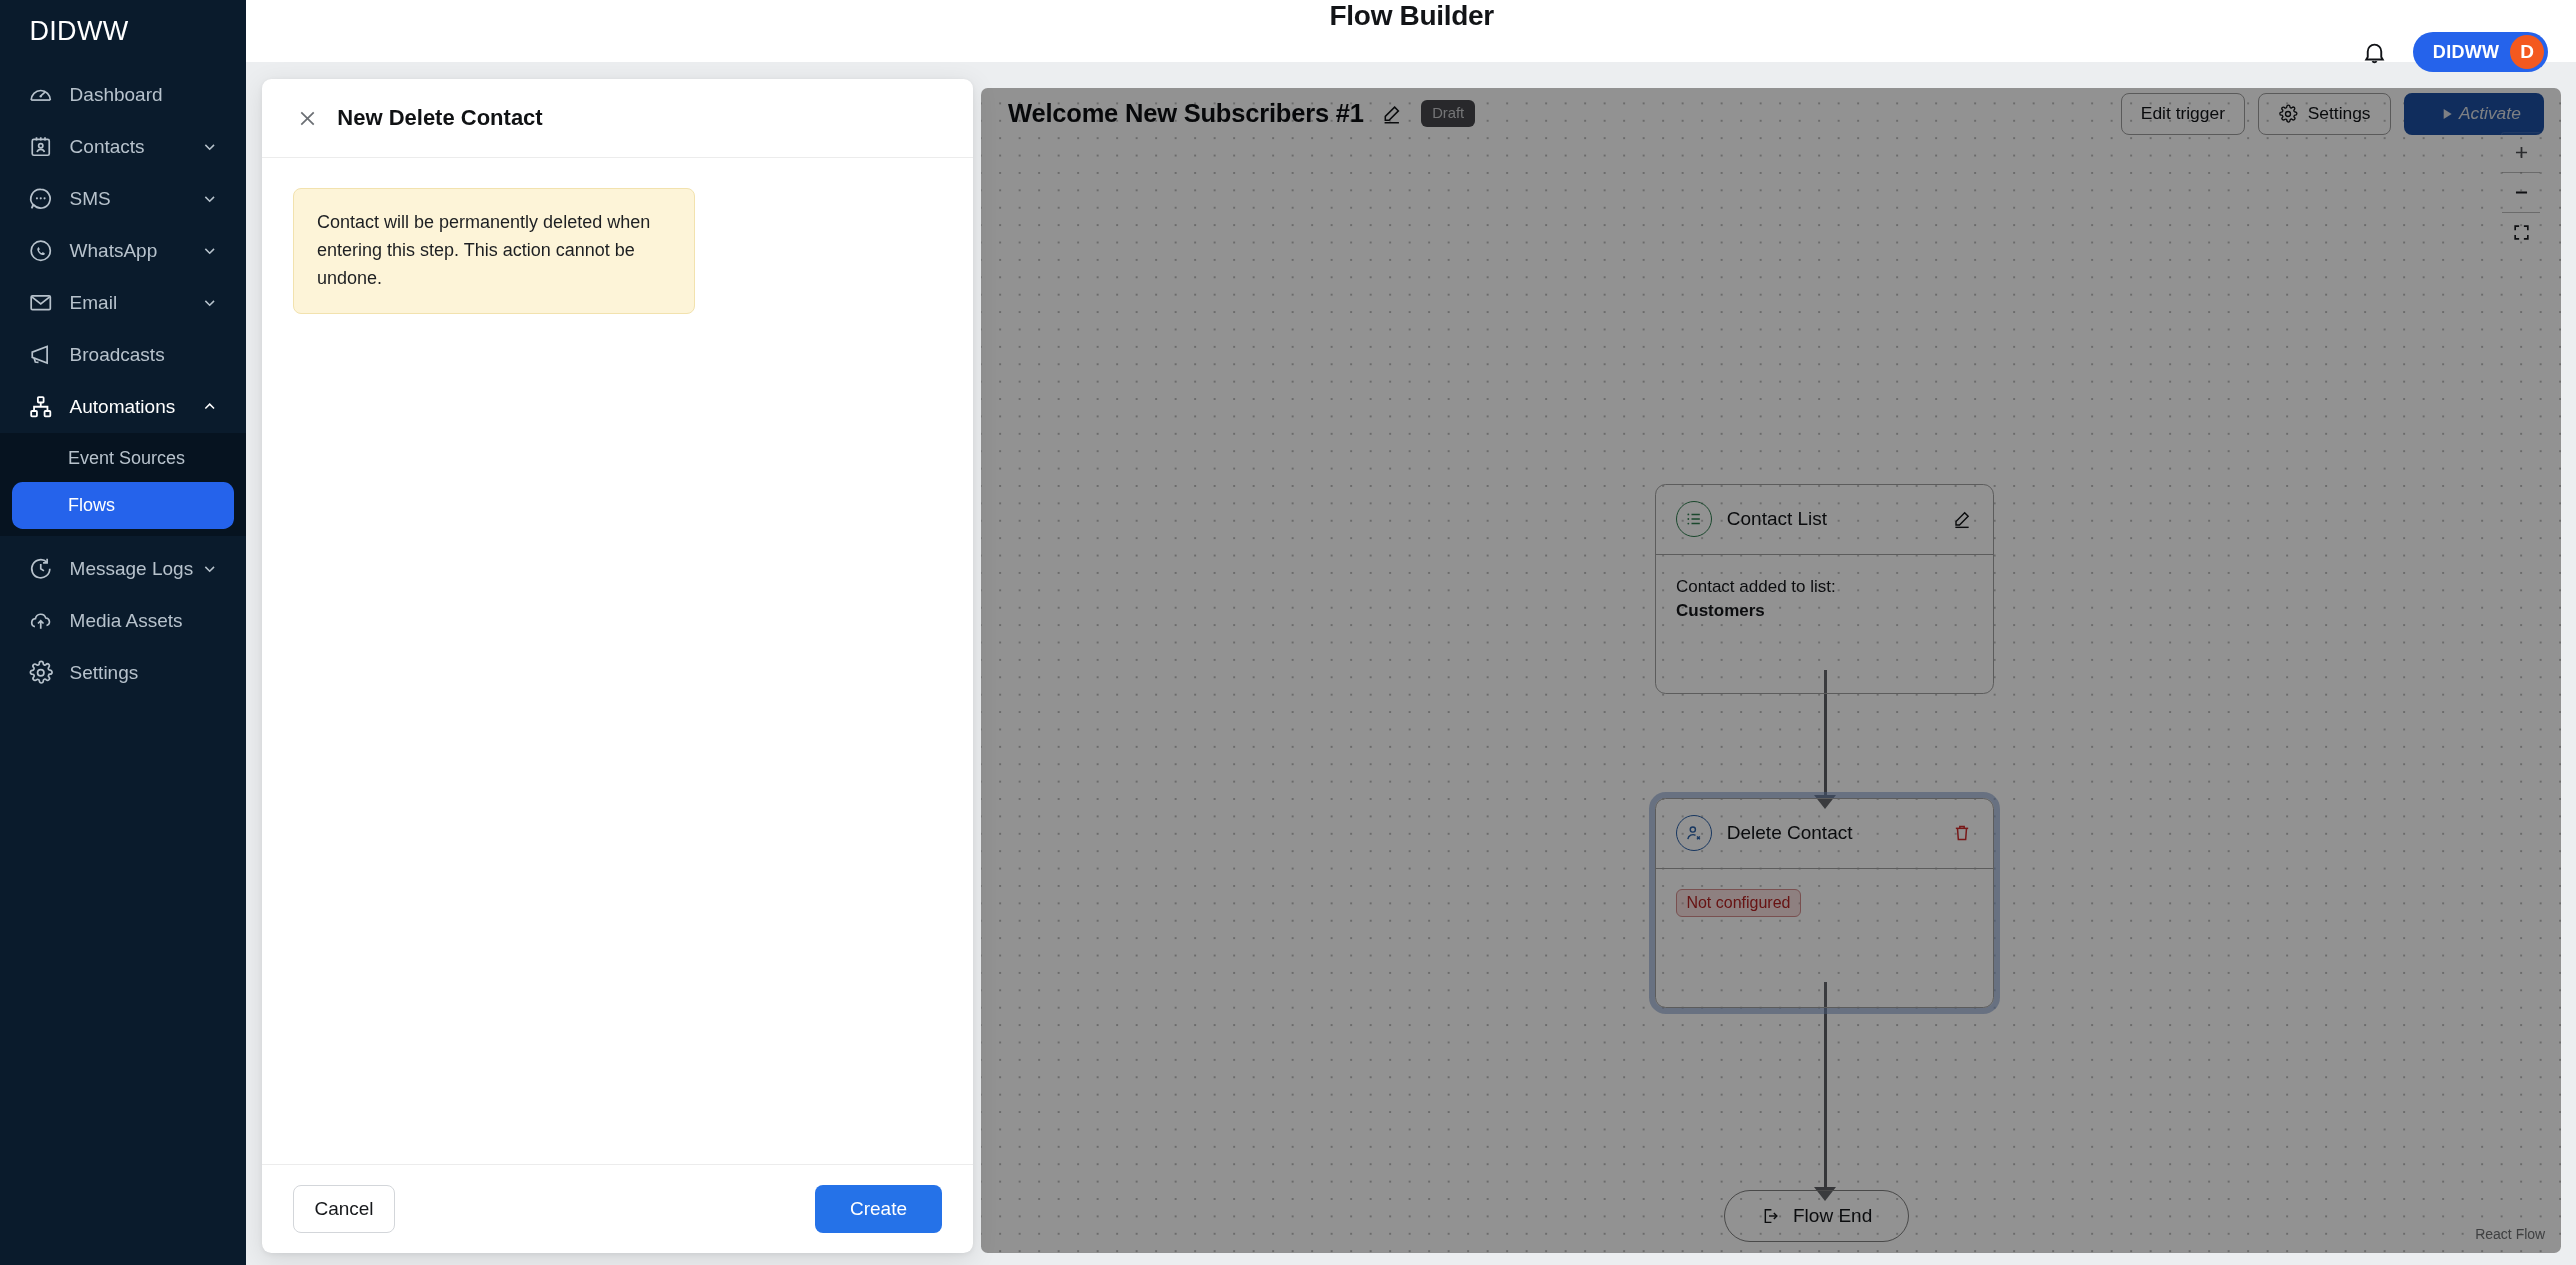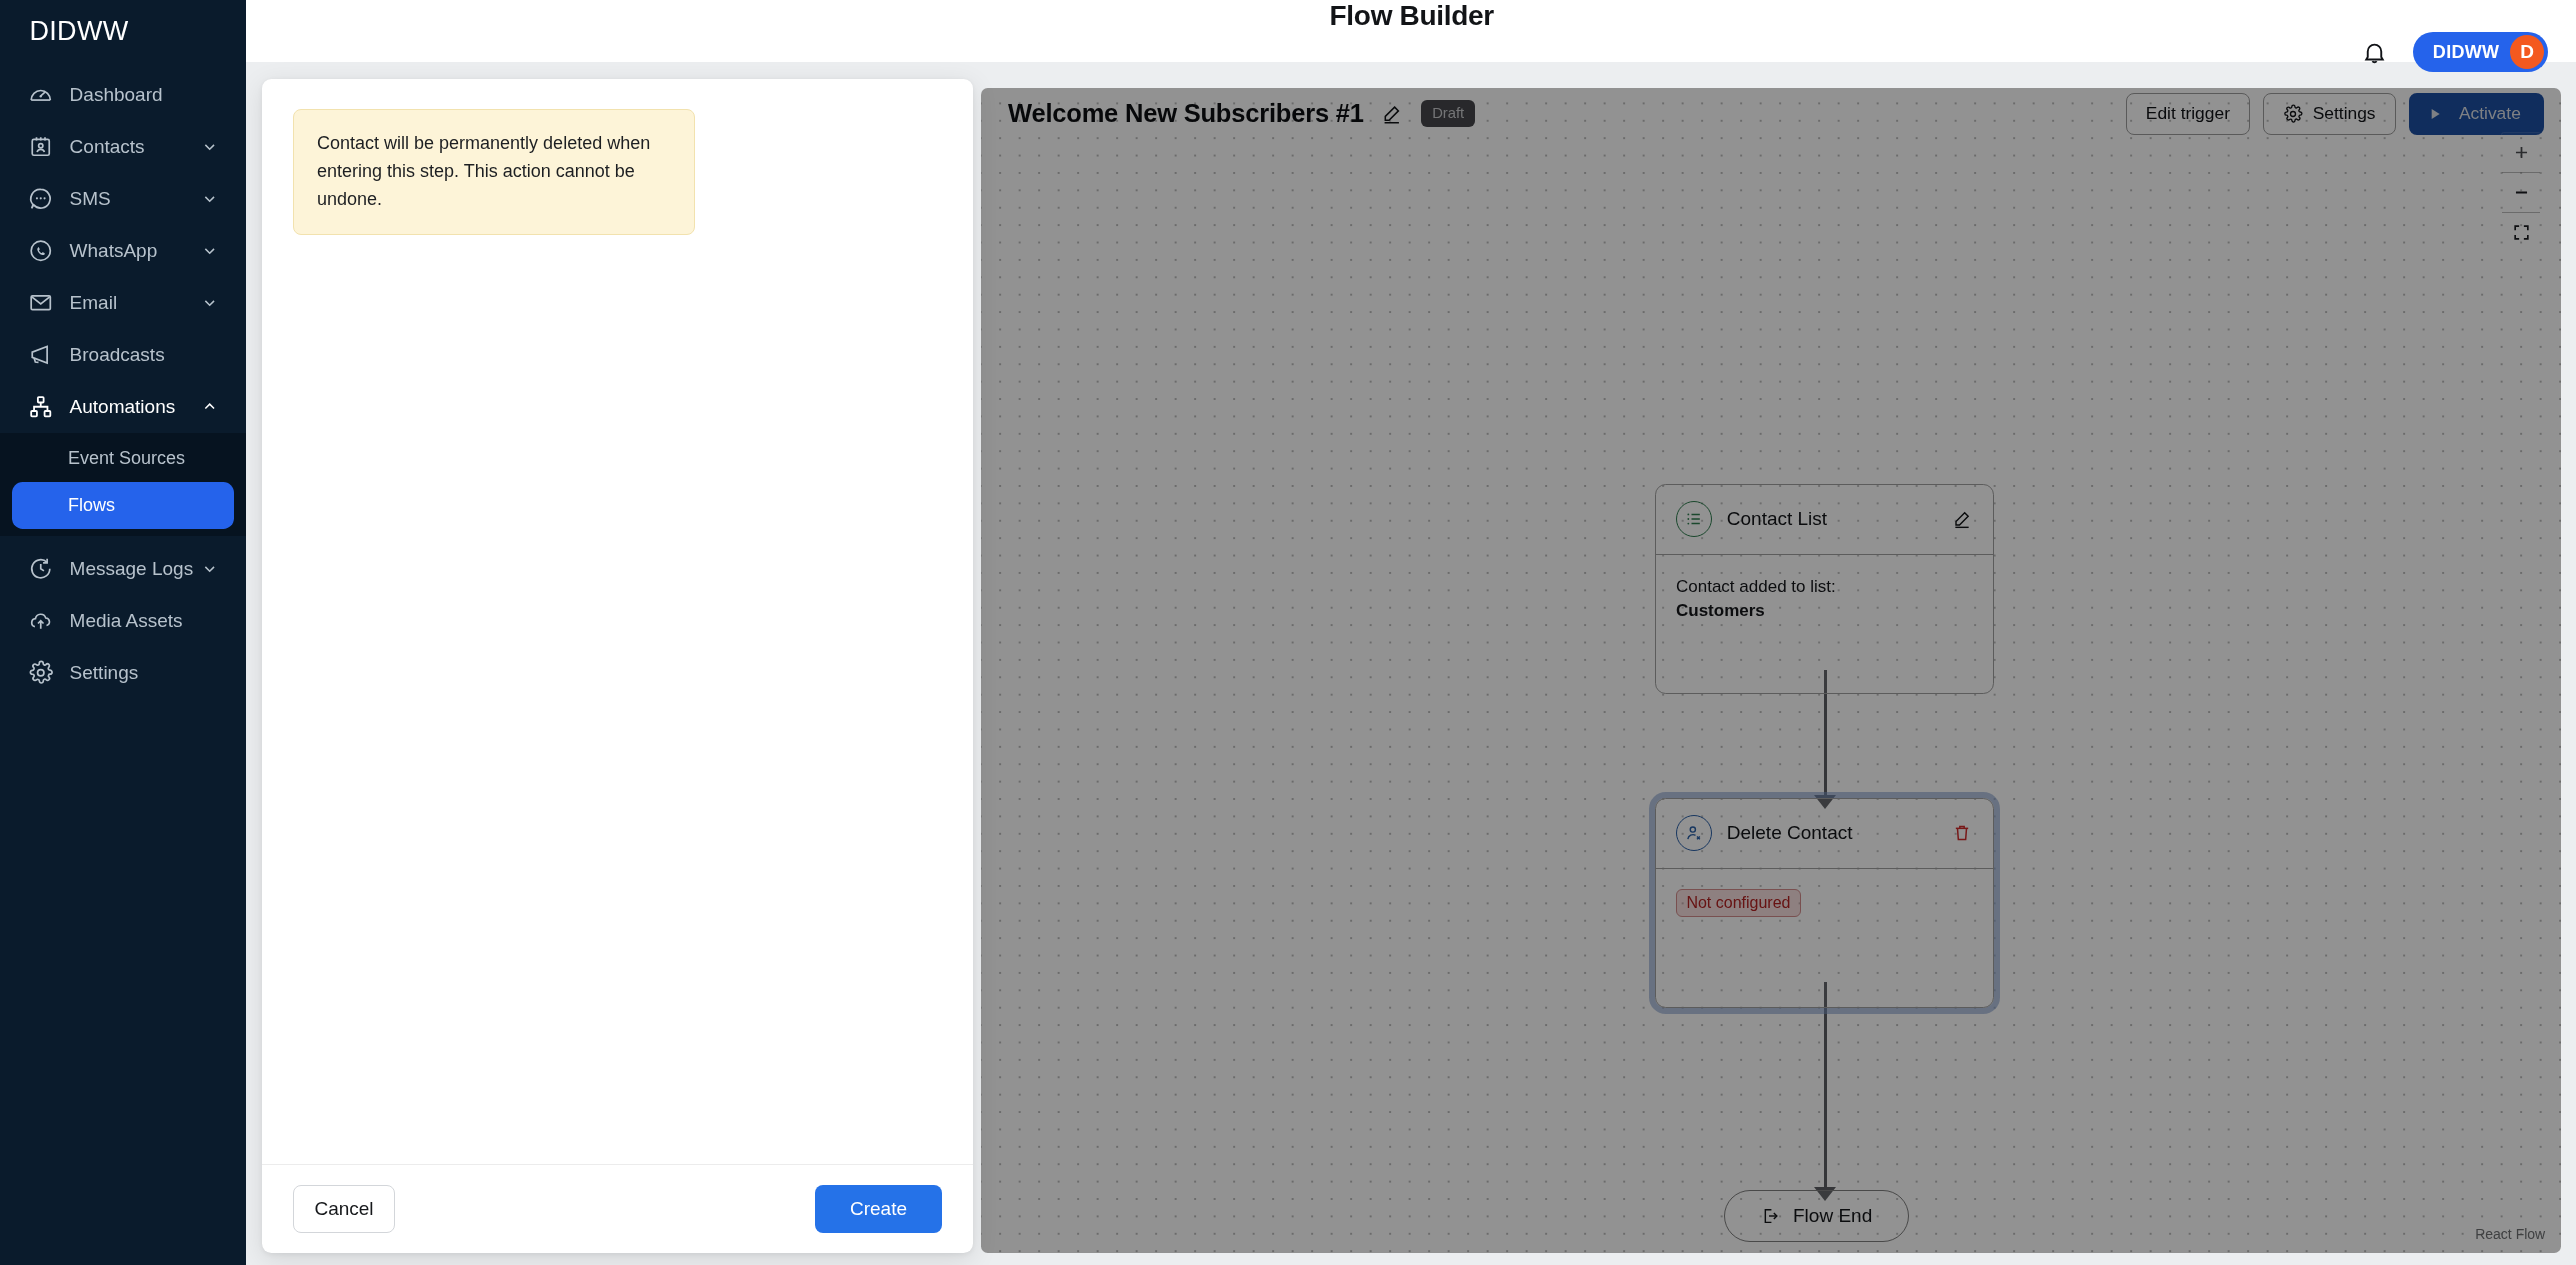--- a/index.html
+++ b/index.html
@@ -83,22 +83,22 @@
     margin-left: 17.4px; background:#45464a; color:#c8c9cc; font-size:14.8px;
     padding: 6px 10.7px; border-radius: 6px; line-height:1;
   }
   .flow-actions { margin-left:auto; display:flex; align-items:center; gap:13.4px; }
   .btn-ghost {
     height: 42px; border:0.7px solid #9b9b9b; border-radius: 8px; background: transparent;
     color:#111317; font-size:17.4px; padding: 0 19px; display:flex; align-items:center; gap:9.4px; cursor:pointer;
   }
   .btn-primary {
     height: 42px; border-radius: 8px; background:#1c4ea0;
-    color:#d9dde3; font-size:17.4px; padding: 0 23px 0 18px; display:flex; align-items:center; gap:16px;
-    cursor:pointer; border:none;
+    color:#d9dde3; font-size:17.4px; padding: 0 23px 0 35px; display:flex; align-items:center; gap:4px;
+    cursor:pointer; border:none;font-style:italic;
   }
 
   
   .node {
     position:absolute; width: 339px; border:0.7px solid #9f9f9f; border-radius:10.7px;
     background: rgba(255,255,255,0.06); z-index: 4;
   }
   .node-head { height:70px; display:flex; align-items:center; padding: 0 17.4px 0 20px; border-bottom:0.7px solid #9f9f9f;}
   .node-badge { width:36px; height:36px; border-radius:50%; display:flex;align-items:center;justify-content:center; flex:0 0 36px;}
   .node-badge.green { border:1.3px solid #2f7d4f; }
@@ -463,20 +463,28 @@
             </svg>
           </div>
         </div>
 
         <span class="attrib">React Flow</span>
 
         <div class="canvas-dim" style="pointer-events:none; z-index:7;"></div>
       </div>
 
       <div class="panel">
+        <div class="panel-head">
+          <span class="panel-x">
+            <svg width="23" height="23" viewBox="0 0 24 24" stroke="#6b6f74" stroke-width="1.8" fill="none">
+              <path d="M5.5 5.5l13 13M18.5 5.5l-13 13"></path>
+            </svg>
+          </span>
+          <span class="panel-title">New Delete Contact</span>
+        </div>
         <div class="panel-body">
           <div class="alert">Contact will be permanently deleted when entering this step. This action cannot be undone.</div>
         </div>
         <div class="panel-foot">
           <button class="btn-cancel">Cancel</button>
           <button class="btn-create">Create</button>
         </div>
       </div>
 
     </div>

